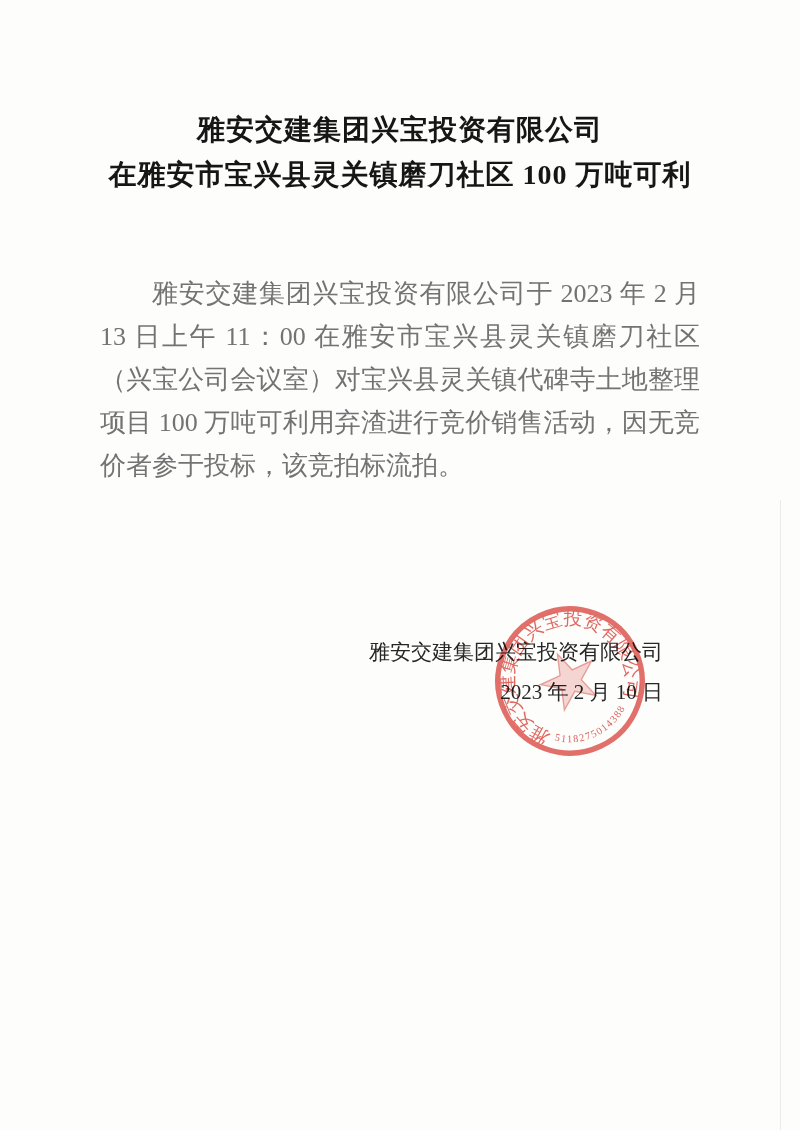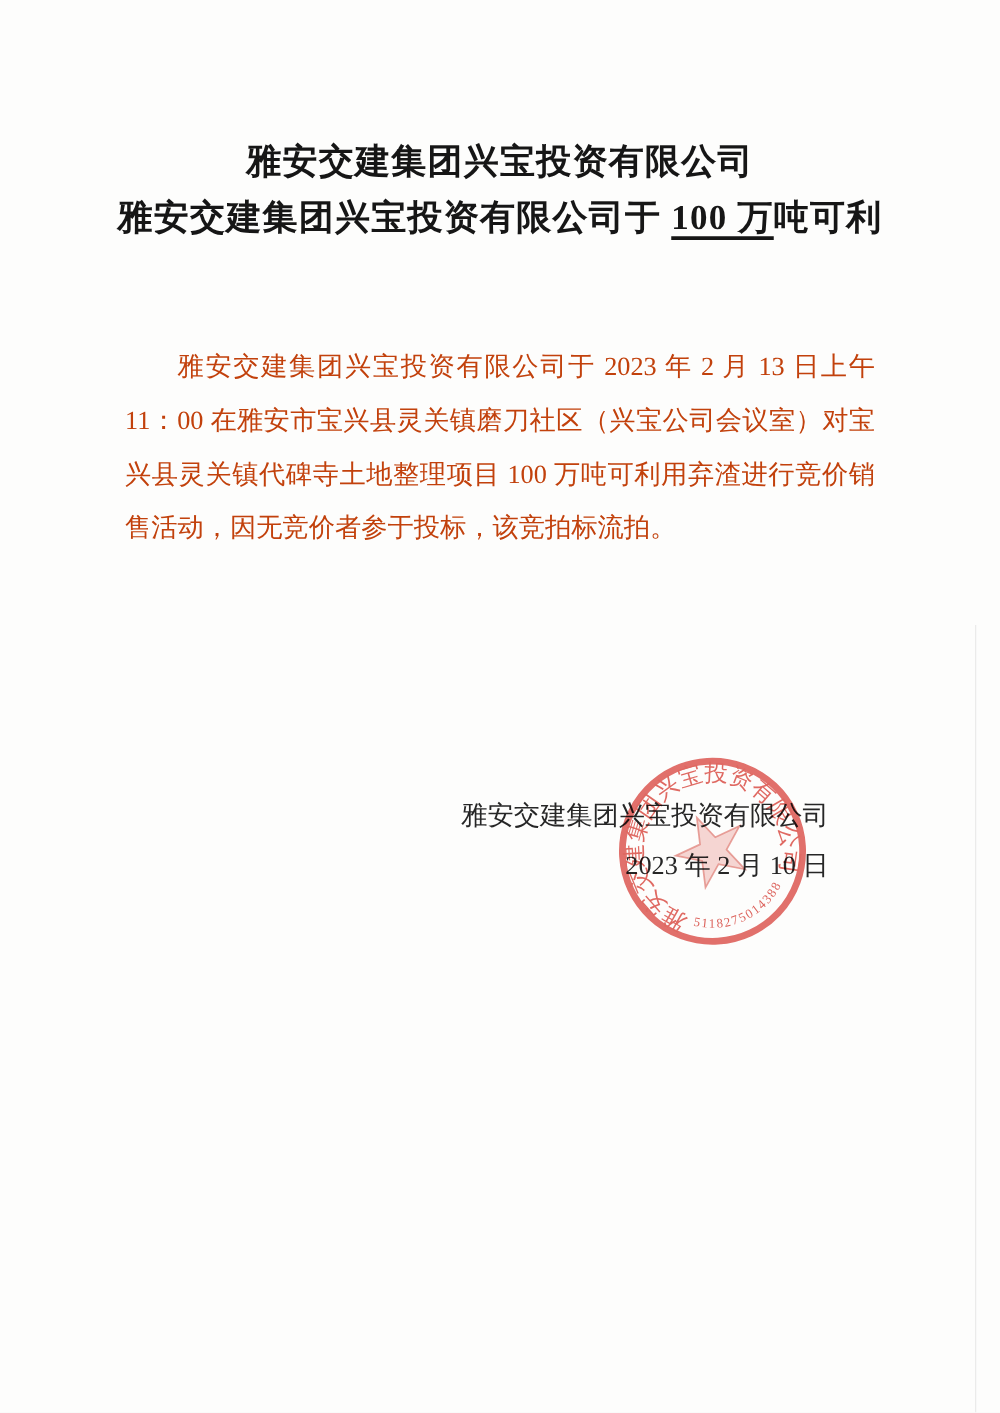--- a/index.html
+++ b/index.html
@@ -20,31 +20,30 @@
     position:absolute;
     top:107px;left:0;right:0;
     text-align:center;
     font-weight:bold;
     font-size:28px;
     line-height:45px;
     color:#161616;
     letter-spacing:1px;
   }
   .underlined{
-    text-decoration:underline;
     text-decoration-thickness:3px;
     text-underline-offset:6px;
   }
   
   .doc-body{
     position:absolute;
     top:272px;left:100px;width:600px;
-    font-size:21px;
+    font-size:26px;
     line-height:43px;
-    color:#c2410c;
+    color:#737373;
   }
   .doc-body p{margin:0;text-indent:2em;}
   .body-paragraph{text-align:justify;}
   
   .signature{
     position:absolute;
     top:632px;right:137px;
     text-align:right;
     font-size:21px;
     line-height:40px;
@@ -73,21 +72,21 @@
   }
 </style>
 </head>
 <body>
 
 <div class="page">
 
   <header class="doc-title">
     <div>雅安交建集团兴宝投资有限公司</div>
     <div>
-      <span>雅安交建集团兴宝投资有限公司于 </span><span class="underlined">100 万</span><span>吨可利</span>
+      <span>在雅安市宝兴县灵关镇磨刀社区 </span><span class="underlined">100 万</span><span>吨可利</span>
     </div>
   </header>
 
   <main class="doc-body">
     <p class="body-paragraph">雅安交建集团兴宝投资有限公司于 2023 年 2 月 13 日上午 11：00 在雅安市宝兴县灵关镇磨刀社区（兴宝公司会议室）对宝兴县灵关镇代碑寺土地整理项目 100 万吨可利用弃渣进行竞价销售活动，因无竞价者参于投标，该竞拍标流拍。</p>
   </main>
 
   <div class="signature">
     <div>雅安交建集团兴宝投资有限公司</div>
     <div>2023 年 2 月 10 日</div>

